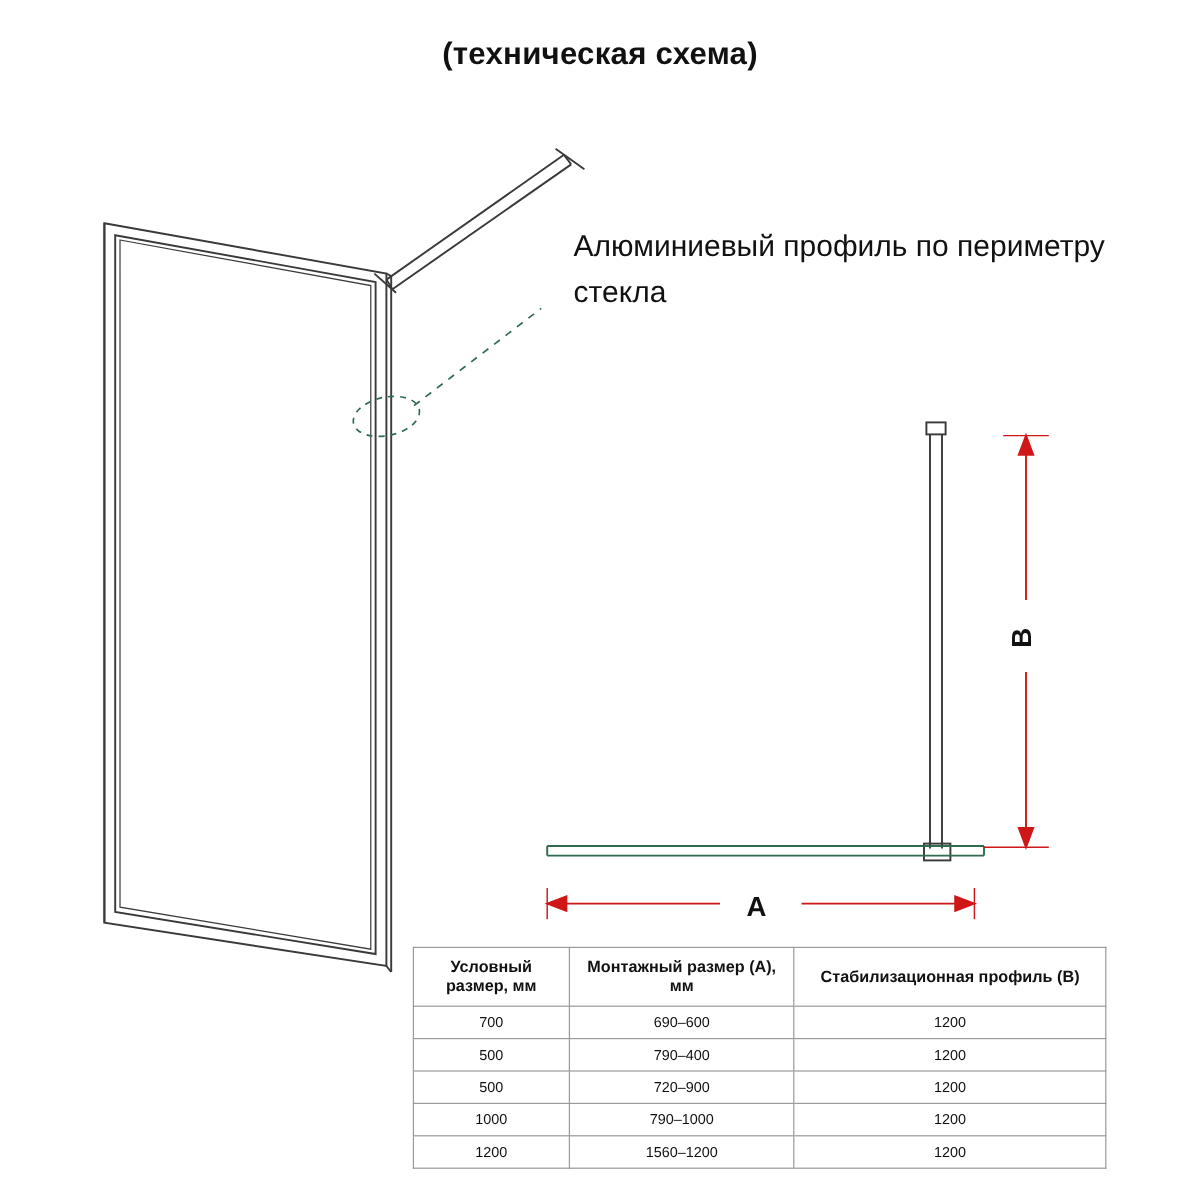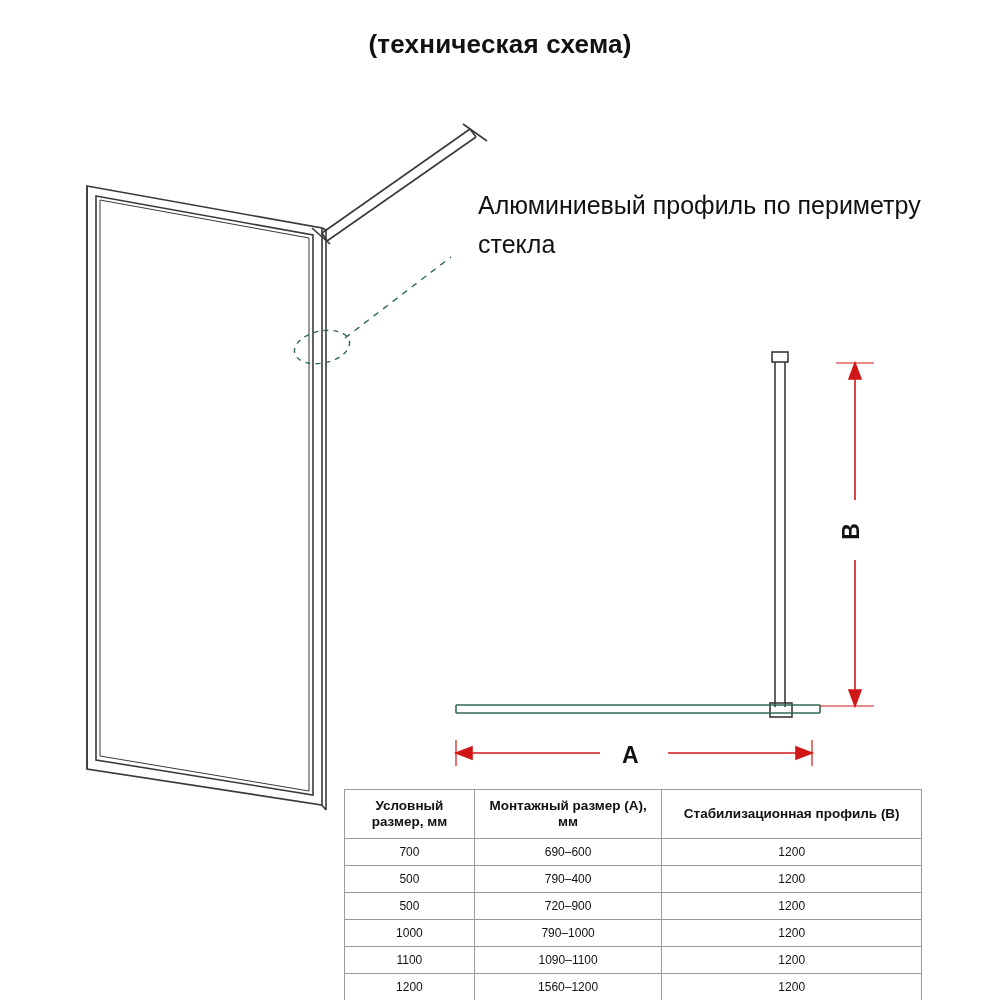--- a/index.html
+++ b/index.html
@@ -204,25 +204,20 @@
         <td>500</td>
         <td>720–900</td>
         <td>1200</td>
       </tr>
       <tr>
         <td>1000</td>
         <td>790–1000</td>
         <td>1200</td>
       </tr>
       <tr>
-        <td>1100</td>
-        <td>1090–1100</td>
-        <td>1200</td>
-      </tr>
-      <tr>
         <td>1200</td>
         <td>1560–1200</td>
         <td>1200</td>
       </tr>
     </tbody>
   </table>
 
 </div>
 
 </body></html>

